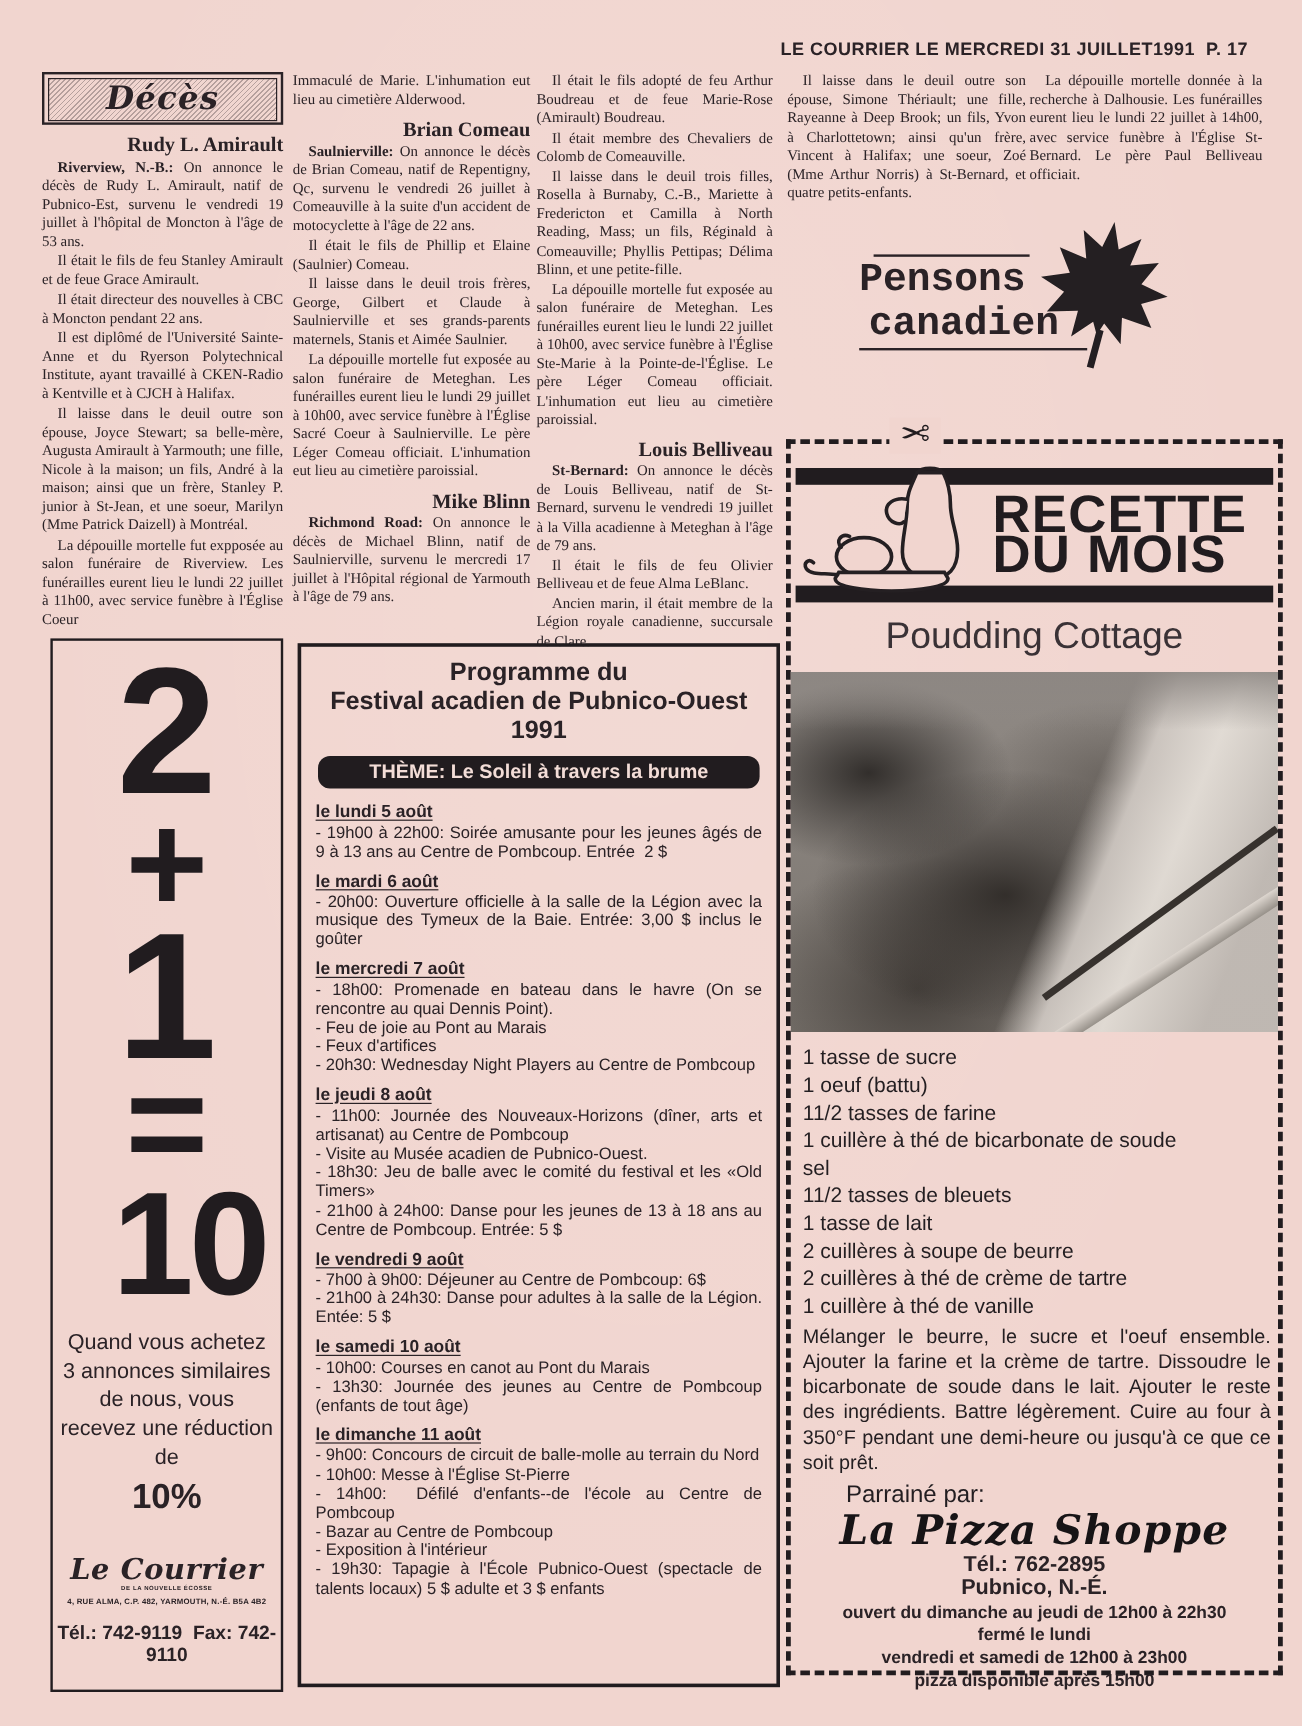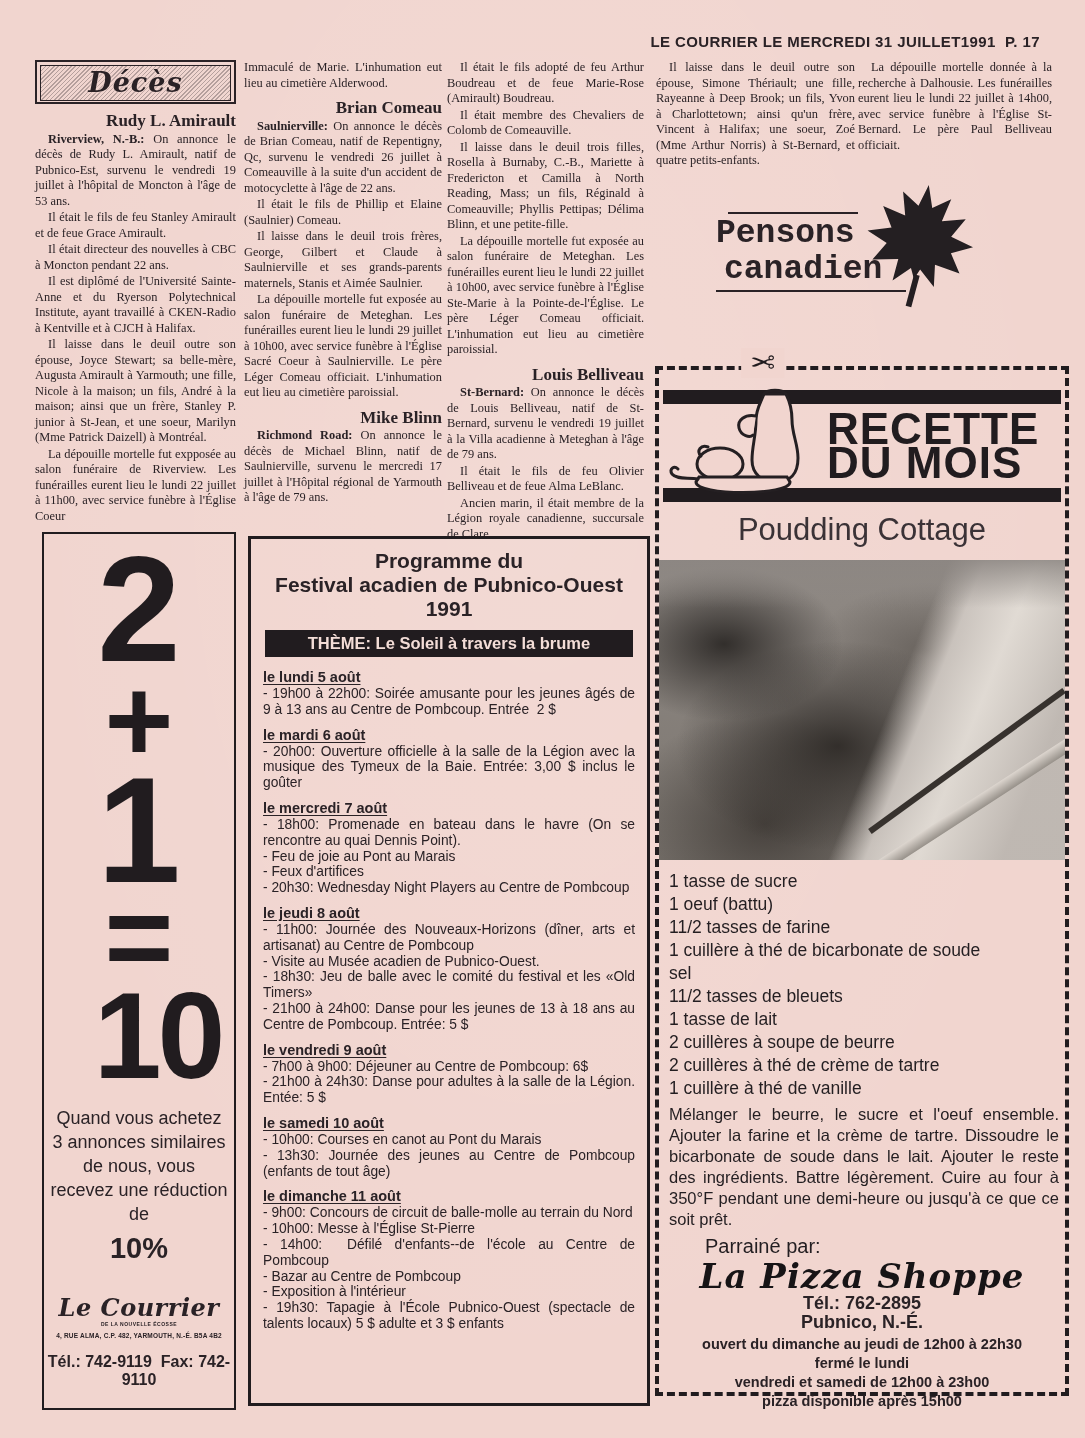--- a/index.html
+++ b/index.html
@@ -56,21 +56,21 @@
   .courrier-logo{margin-top:30px;font-family:"DejaVu Serif",serif;font-style:italic;font-weight:bold;
     font-size:24px;line-height:26px;letter-spacing:.5px;}
   .courrier-sub{font-size:5px;letter-spacing:.5px;font-weight:bold;}
   .courrier-addr{font-size:6.5px;font-weight:bold;margin-top:5px;letter-spacing:.2px;}
   .ad-contact{font-size:16px;font-weight:bold;margin-top:14px;}
   
   .prog-box{position:absolute;left:248px;top:536px;width:402px;height:870px;border:3px solid var(--bar);
     box-sizing:border-box;padding:10px 12px;font-family:"Liberation Sans",sans-serif;overflow:hidden;}
   .prog-title{text-align:center;font-weight:bold;font-size:21px;line-height:24px;}
   .prog-theme{background:var(--bar);color:#f3ddd7;font-weight:bold;font-size:16.5px;
-    text-align:center;padding:4px 2px;margin:9px 2px;}
+    text-align:center;padding:4px 2px;margin:9px 2px;border-radius:10px;}
   .day{margin-bottom:6px;}
   .day h4{display:inline-block;margin:3px 0 1px;font-size:14.5px;font-weight:bold;
     text-decoration:underline;text-underline-offset:2px;}
   .day p{margin:0;font-size:13.8px;line-height:15.8px;text-align:justify;}
   
   .recipe-box{position:absolute;left:655px;top:366px;width:414px;height:1030px;border:4px dashed var(--bar);
     box-sizing:border-box;font-family:"Liberation Sans",sans-serif;overflow:visible;}
   .scissors{position:absolute;top:-22px;left:82px;font-size:30px;line-height:30px;color:var(--bar);
     background:var(--paper);padding:0 9px;transform:scaleX(-1);display:inline-block;}
   .recipe-header{position:relative;height:112px;margin:20px 2px 0;}

